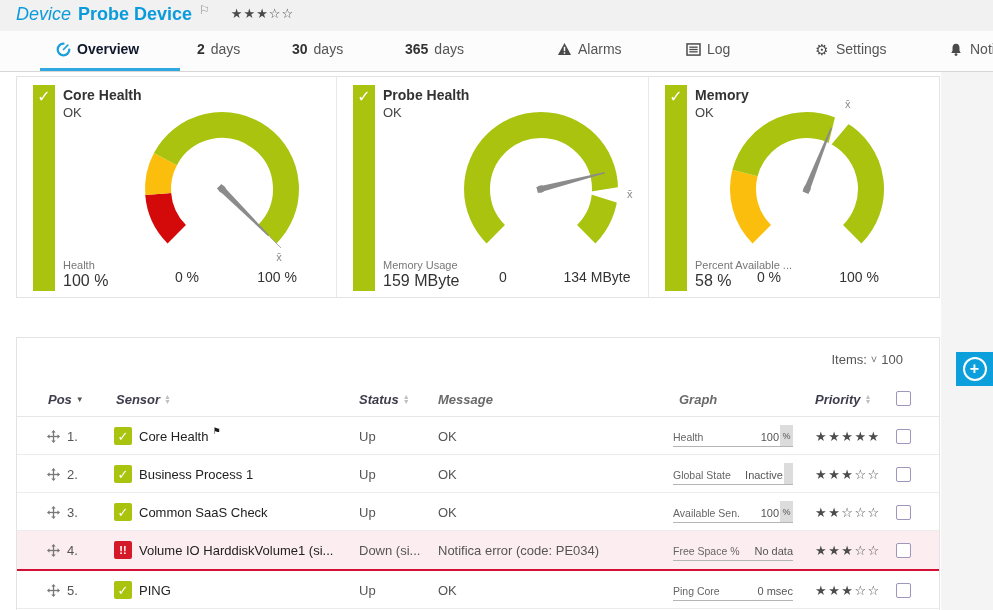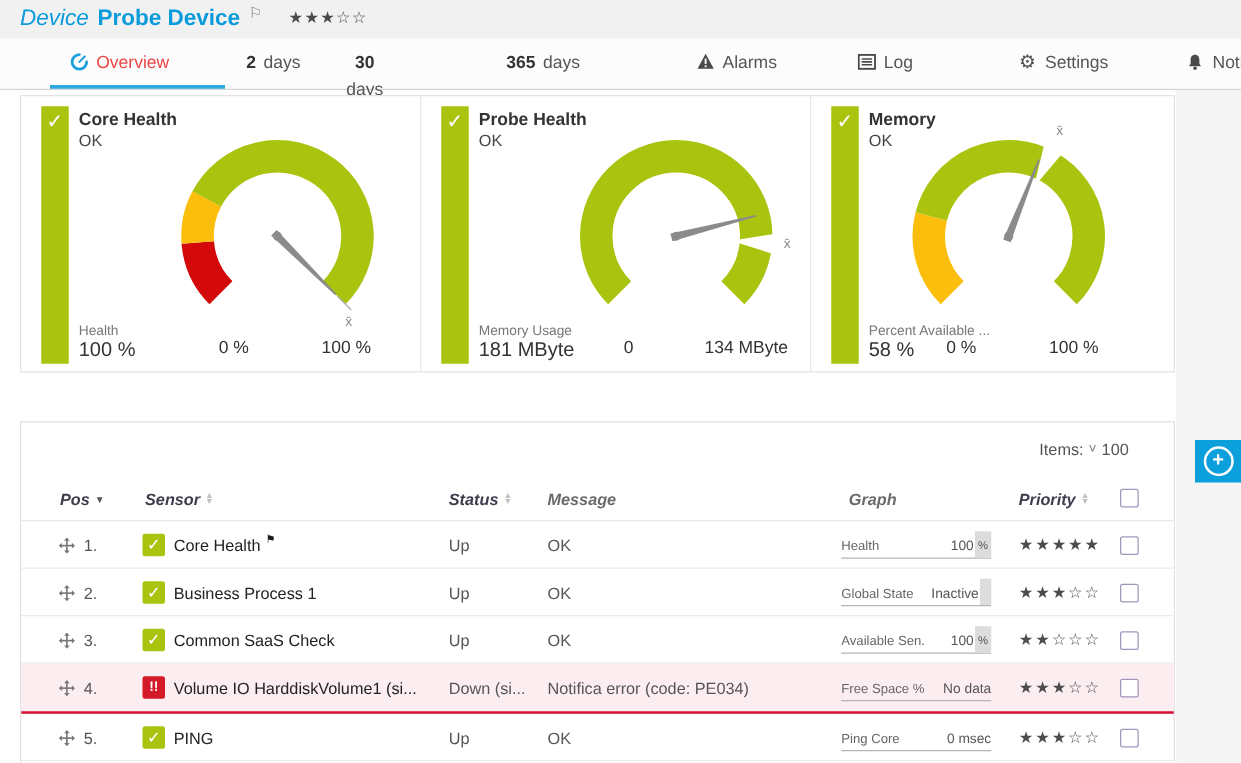--- a/index.html
+++ b/index.html
@@ -12,21 +12,21 @@
   .titlebar .inner{position:absolute;left:16px;top:4px;display:flex;align-items:baseline;gap:7px;}
   .dev-type{font-style:italic;font-size:18px;color:#0a9bdc;}
   .dev-name{font-weight:bold;font-size:18px;color:#0a9bdc;}
   .title-flag{font-size:12px;color:#8a8a8a;position:relative;top:-6px;}
   .title-stars{font-size:13px;color:#4a4a4a;letter-spacing:1px;position:relative;top:-2px;margin-left:14px;}
 
   
   .tabbar{position:absolute;left:0;top:31px;width:993px;height:40px;background:#fcfcfc;border-bottom:1px solid #d6d6d6;}
   .tab{position:absolute;top:10px;display:flex;align-items:center;gap:6px;font-size:14px;color:#555;cursor:pointer;white-space:nowrap;}
   .tab .num{font-weight:bold;color:#333;}
-  .tab.active{color:#ef4444;font-weight:normal;}
+  .tab.active{color:#0f172a;font-weight:bold;}
   .tab-underline{position:absolute;left:40px;top:37px;width:140px;height:3px;background:#2fa9e0;}
   .ticon{display:inline-flex;width:16px;height:16px;align-items:center;justify-content:center;}
   .uni-icon{font-size:15px;color:#4d4d4d;line-height:1;}
 
   
   .card{position:absolute;background:#fff;border:1px solid #e3e3e3;box-sizing:border-box;}
   .gauges-card{left:16px;top:76px;width:924px;height:222px;display:flex;}
   .right-gutter{position:absolute;left:941px;top:72px;width:52px;height:538px;background:#f4f4f4;}
 
   .gauge-sec{position:relative;height:100%;box-sizing:border-box;}
@@ -101,21 +101,21 @@
             <path d="M8 1.8 A6.2 6.2 0 1 0 14.2 8" fill="none" stroke="#1ba0dc" stroke-width="2.4" stroke-linecap="round"></path>
             <path d="M8 8 L12.6 3.4" stroke="#1ba0dc" stroke-width="1.8" stroke-linecap="round"></path>
           </svg>
       </span>
       <span>Overview</span>
     </div>
     <div class="tab" style="left:197px;">
       <span class="num">2</span>
       <span>days</span>
     </div>
-    <div class="tab" style="left:277px;flex-direction:column;">
+    <div class="tab" style="left:292px;">
       <span class="num">30</span>
       <span>days</span>
     </div>
     <div class="tab" style="left:405px;">
       <span class="num">365</span>
       <span>days</span>
     </div>
     <div class="tab" style="left:556px;">
       <span class="ticon">
         <svg width="15" height="14" viewBox="0 0 16 15">
@@ -191,21 +191,21 @@
         <polygon points="153.9,95.5 187.2,106.1 188.4,90.1" fill="#ffffff"></polygon>
         <text x="196" y="101" font-size="11" fill="#888">x̄</text>
         <g transform="rotate(75.60000000000002 110 92)">
           <polygon points="106.8,96 113.2,96 110.7,26 109.3,26" fill="#8b8b8b"></polygon>
           <circle cx="110" cy="92" r="3.6" fill="#8b8b8b"></circle>
         </g>
       </svg>
       <span class="gmin" style="left:136px;">0</span>
       <span class="gmax" style="left:222px;width:76px;">134 MByte</span>
       <div class="gchan">Memory Usage</div>
-      <div class="gval">181 MByte</div>
+      <div class="gval">159 MByte</div>
     </div>
 
     <div class="gauge-sec s3">
       <div class="gbar">
         <span class="gcheck">✓</span>
       </div>
       <div class="gtitle">Memory</div>
       <div class="gstatus">OK</div>
       <svg class="gsvg" style="left:48px;" width="220" height="190" viewBox="0 0 220 190">
         <path d="M 64.75 137.25 A 64 64 0 0 1 48.0 76.1" fill="none" stroke="#fcbe0c" stroke-width="26"></path>

